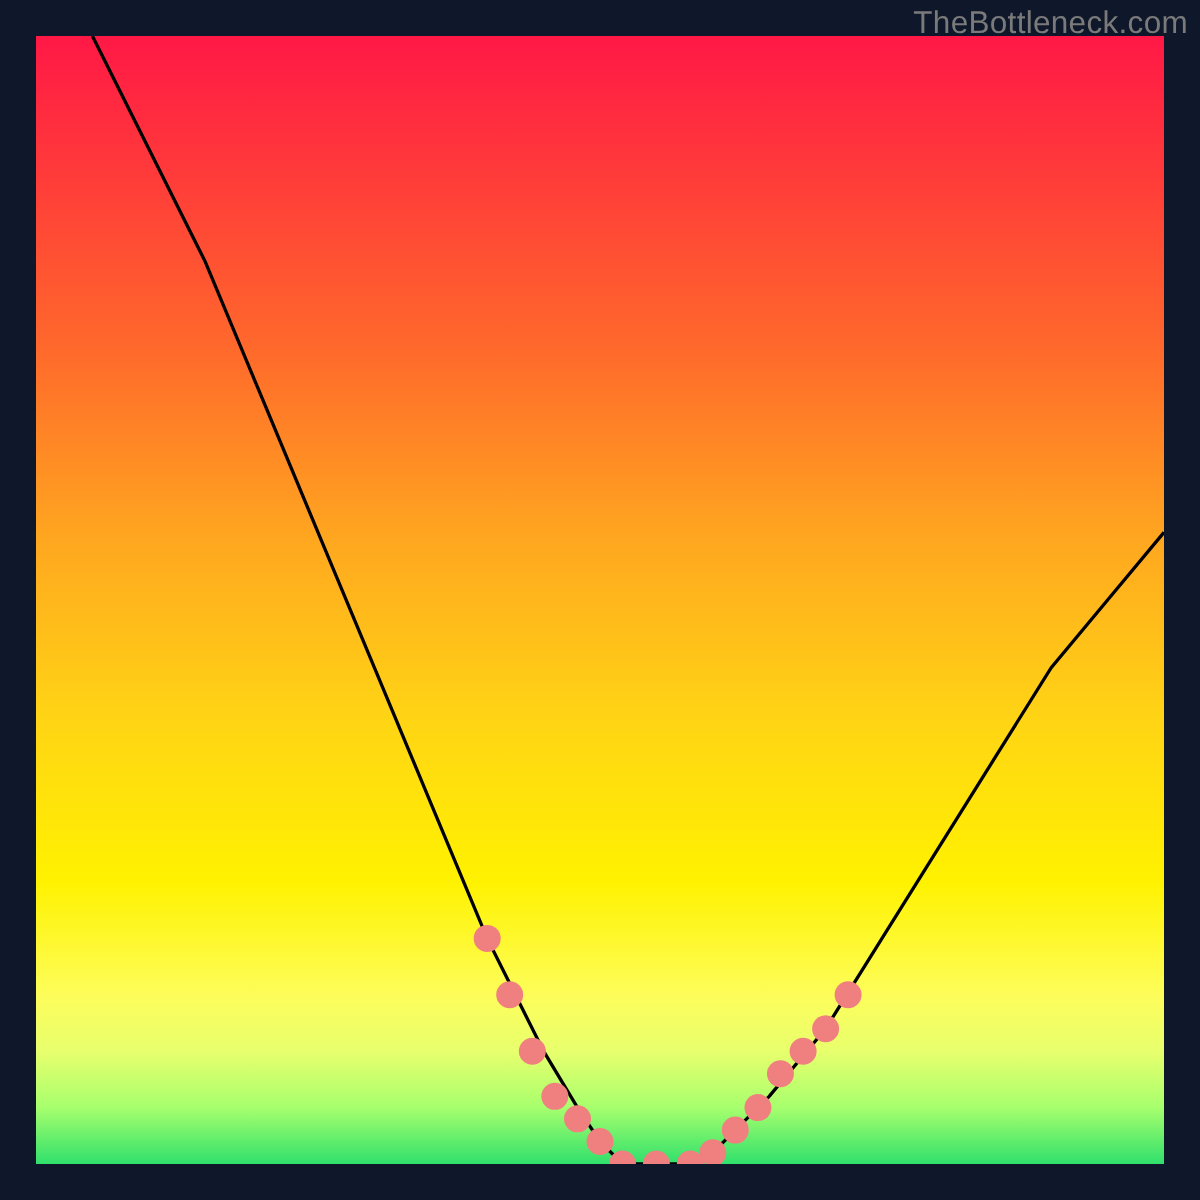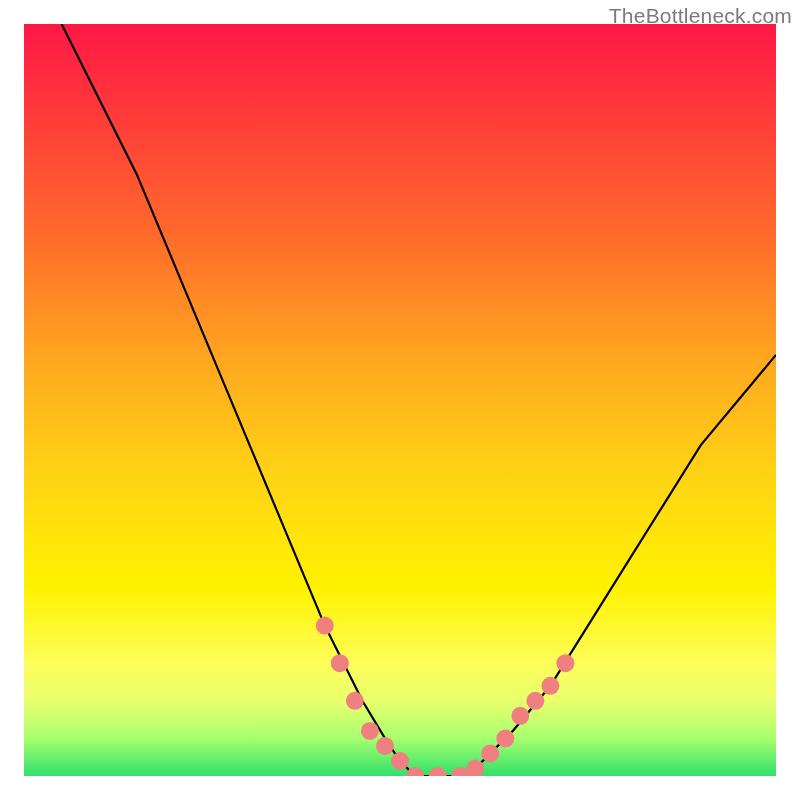--- a/index.html
+++ b/index.html
@@ -8,21 +8,21 @@
     width: 800px;
     height: 800px;
     overflow: hidden;
     background: #000;
     font-family: Arial, Helvetica, sans-serif;
   }
   .frame {
     position: relative;
     width: 800px;
     height: 800px;
-    background: #ffffff;
+    background: #0f172a;
   }
   .plot-area {
     position: absolute;
     left: 24px;
     top: 24px;
     width: 752px;
     height: 752px;
     background: linear-gradient(
       to bottom,
       #ff1846 0%,

